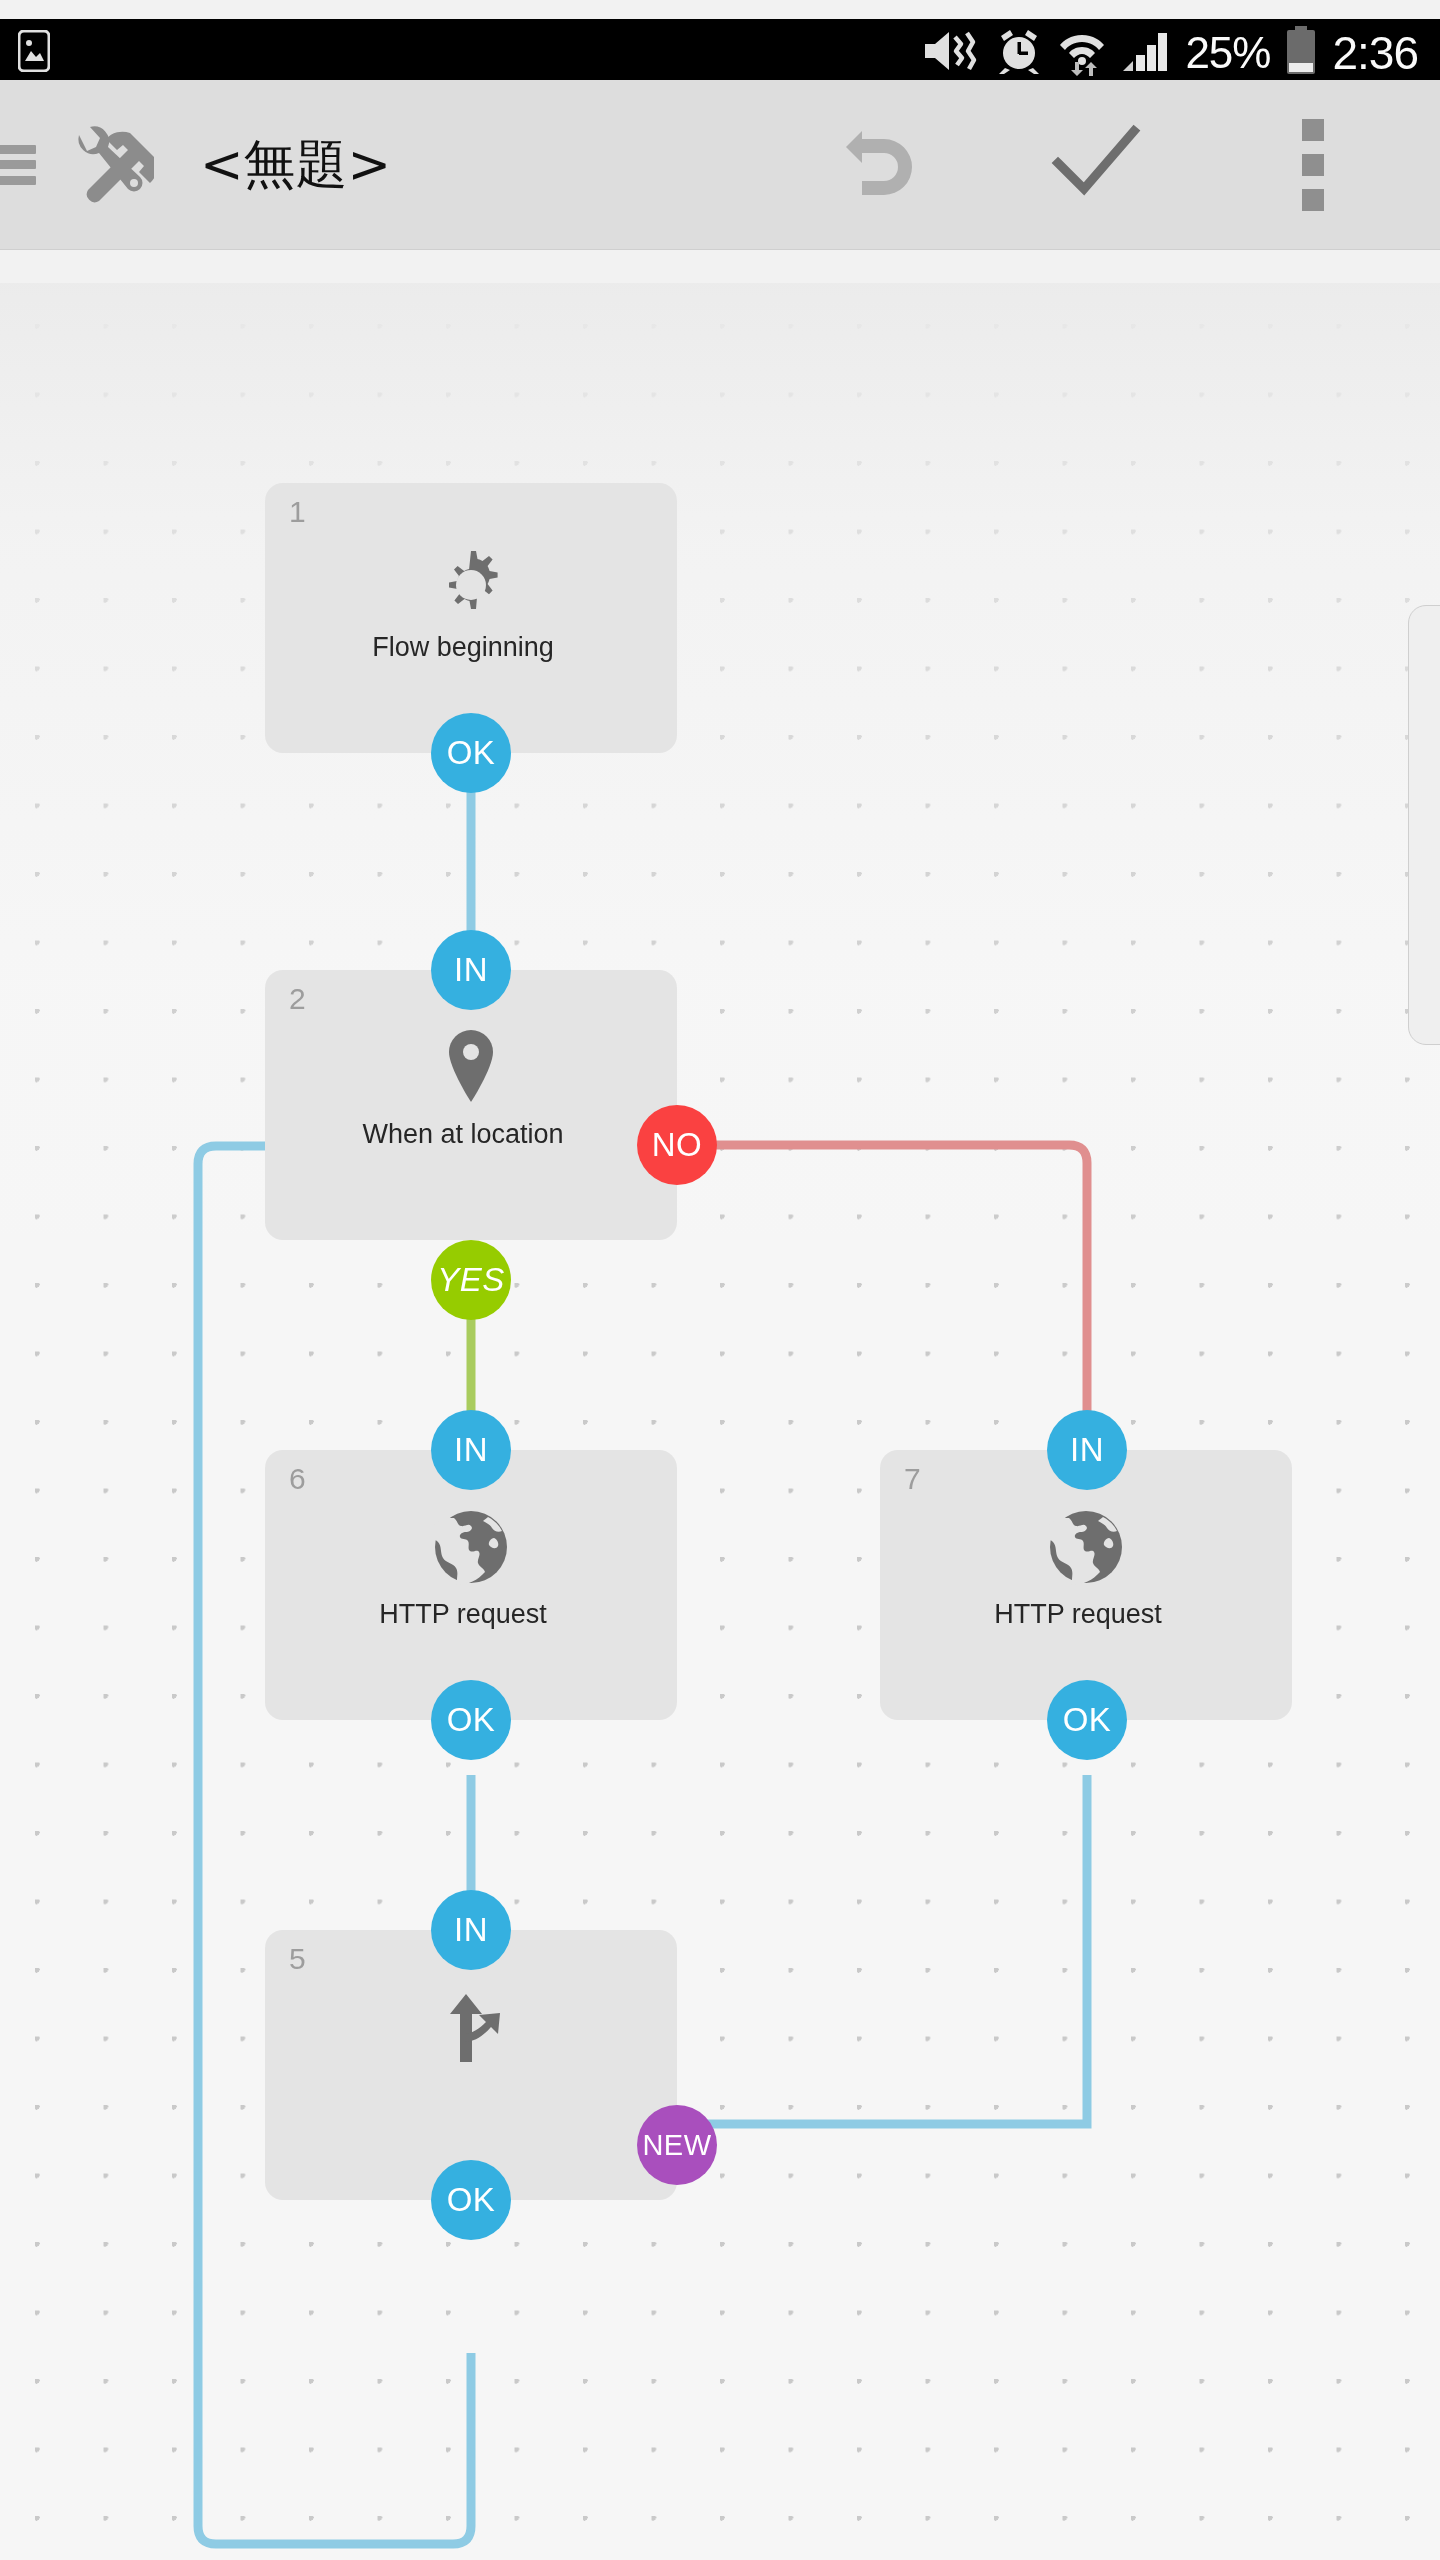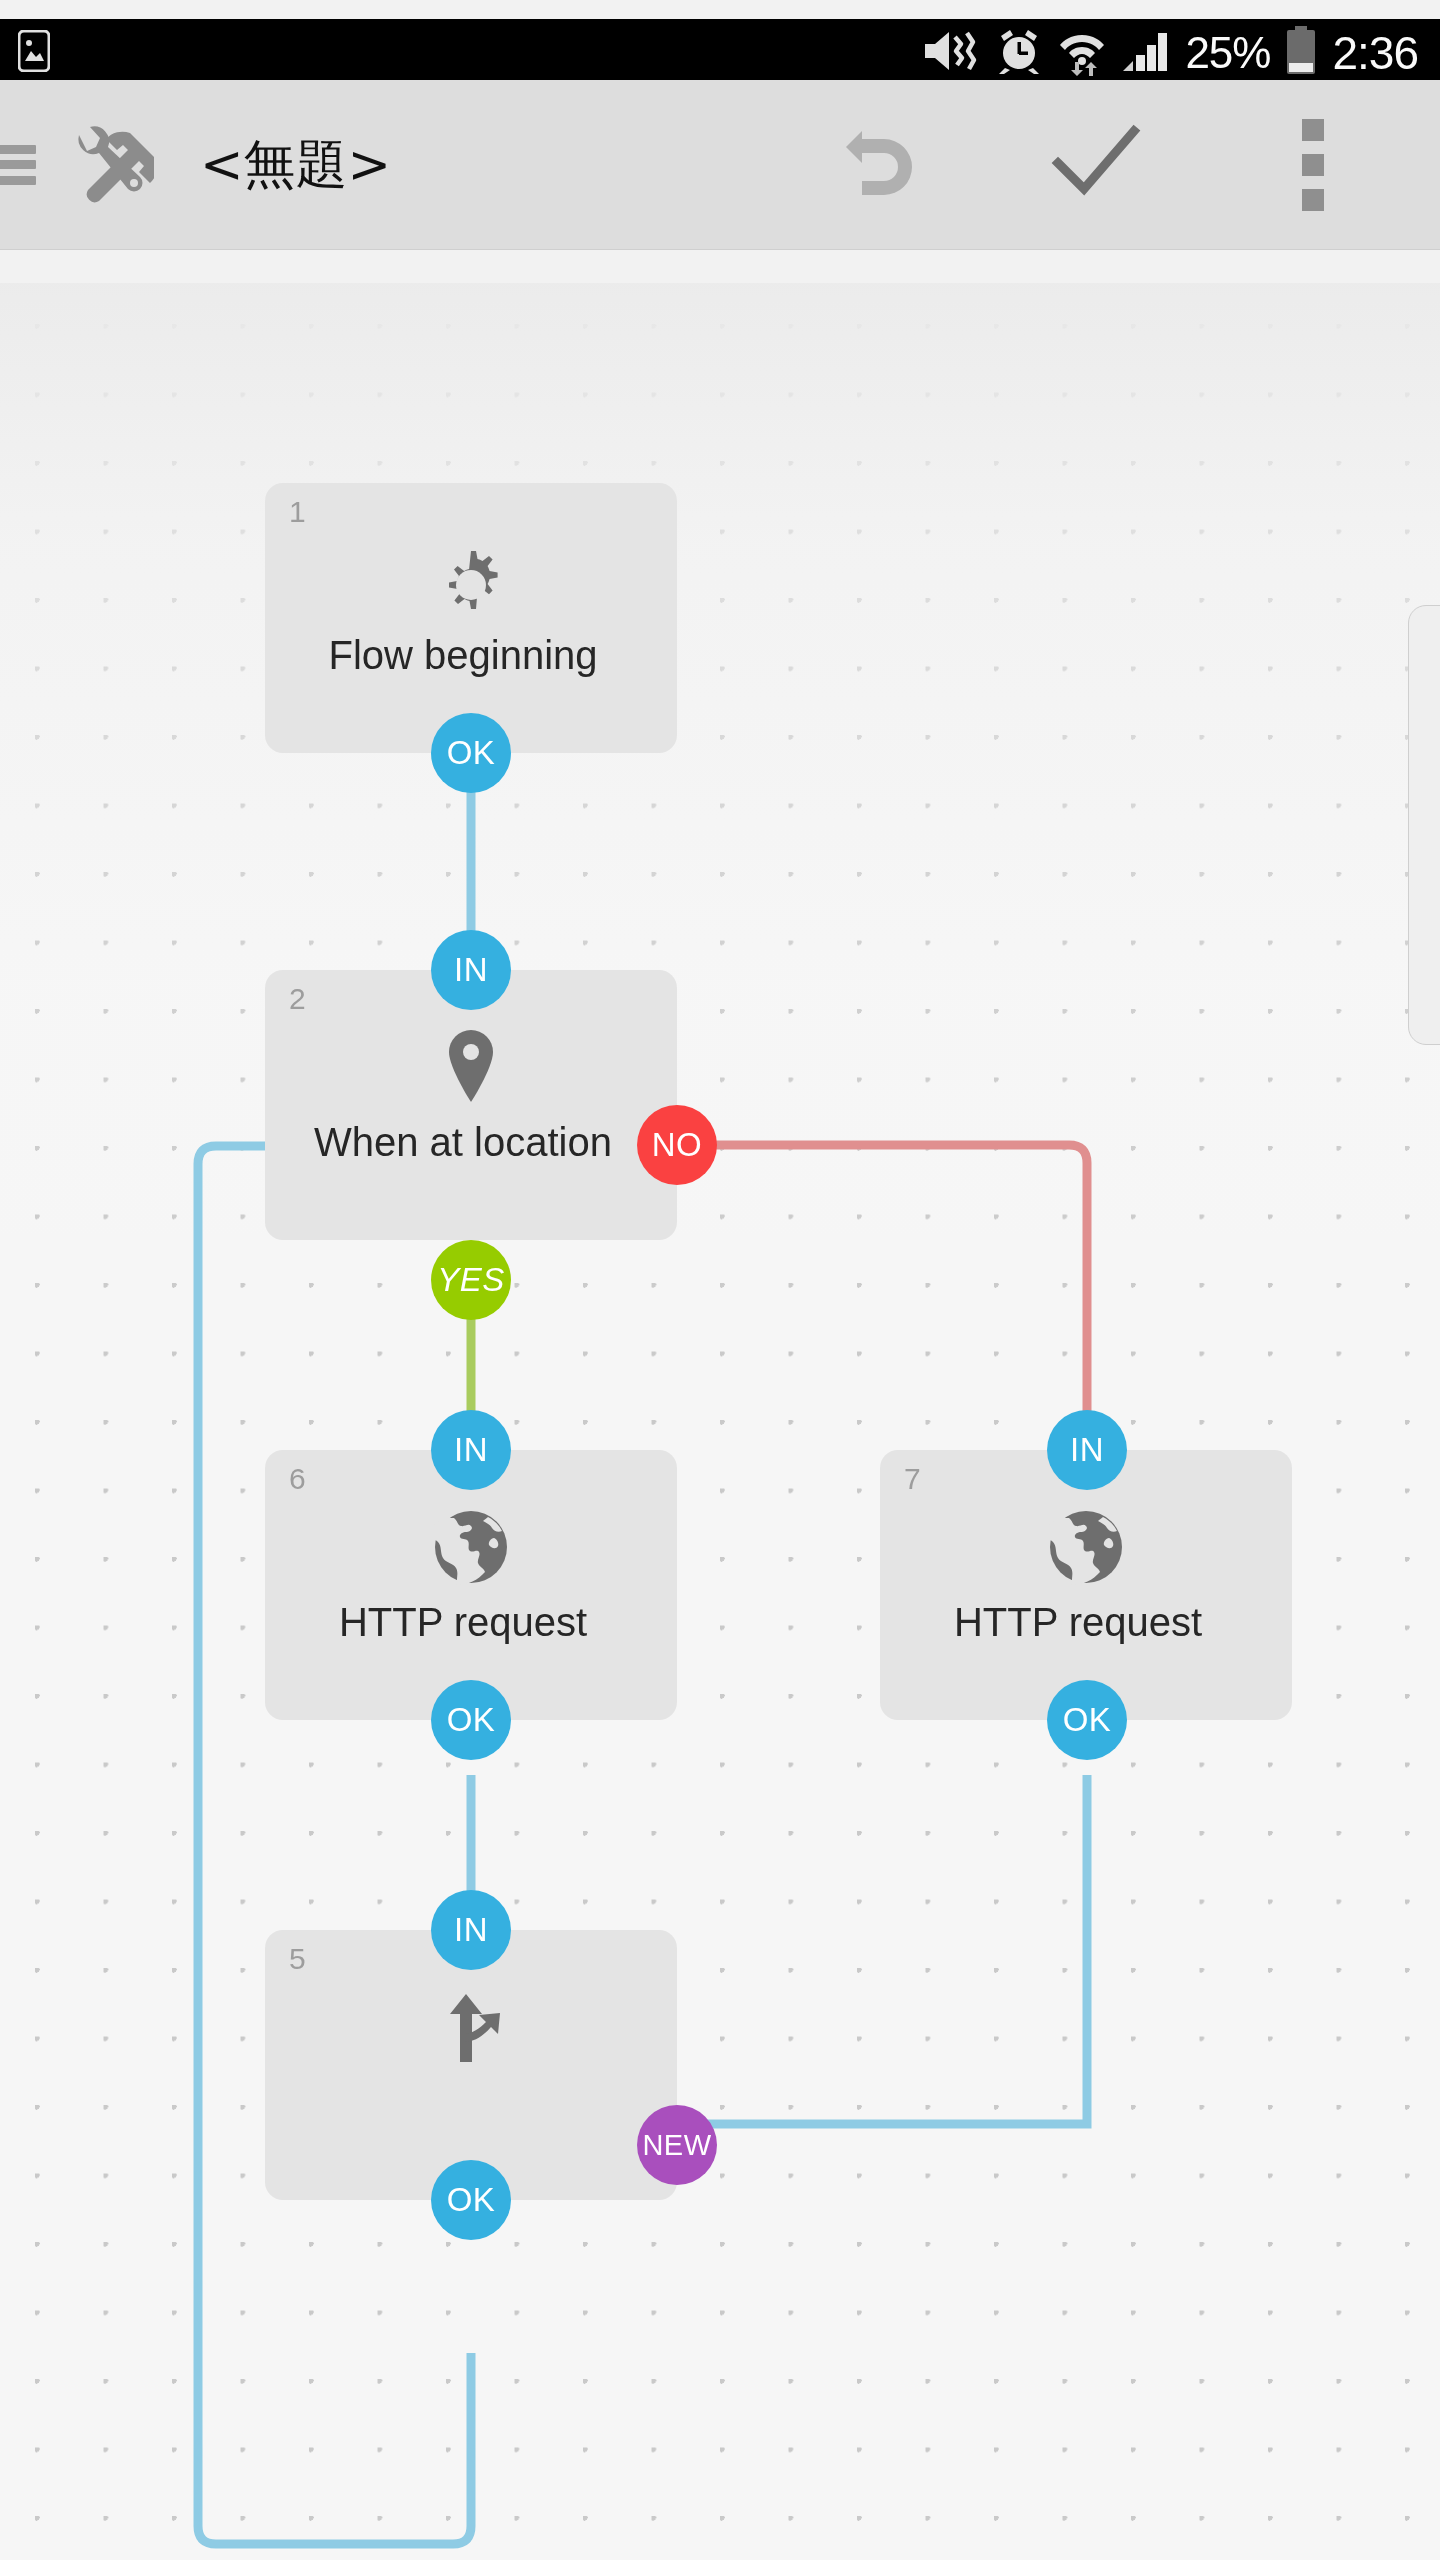--- a/index.html
+++ b/index.html
@@ -78,21 +78,21 @@
   .node .num{
     position:absolute; left:24px; top:14px;
     font-size:30px; color:#9d9d9d; line-height:1;
   }
   .node .nicon{
     position:absolute; left:0; right:0; top:54px;
     display:flex; justify-content:center; align-items:center; height:86px;
   }
   .node .nlabel{
     position:absolute; left:0; right:16px; top:150px;
-    text-align:center; font-size:40px; color:#262626; line-height:1.1;
+    text-align:center; font-size:27px; color:#262626; line-height:1.1;
   }
 
   
   .badge{
     position:absolute; width:80px; height:80px; border-radius:50%;
     display:flex; align-items:center; justify-content:center;
     color:#fff; font-size:33px; font-weight:400; letter-spacing:.5px;
     z-index:5;
   }
   .badge.ok, .badge.in { background:#35b0e0; }

